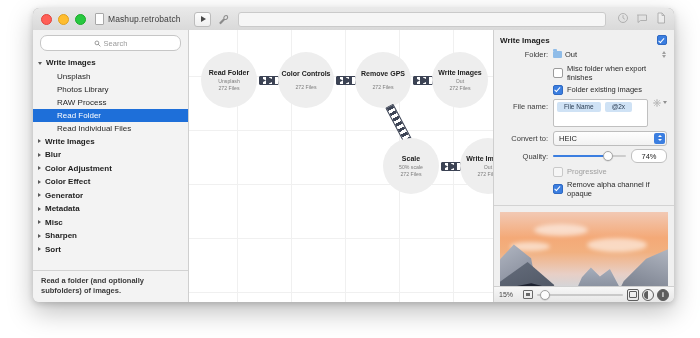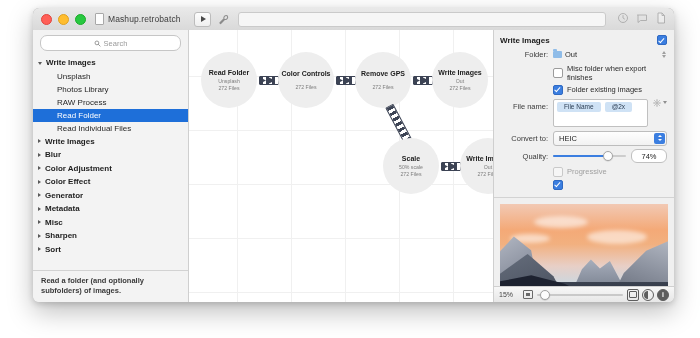--- a/index.html
+++ b/index.html
@@ -466,20 +466,21 @@
             </span>
           </div>
 
           <div class="opt-row">
             <span class="cb dim"></span>
             <span class="opt-txt dim">Progressive</span>
           </div>
 
           <div class="opt-row" style="margin-bottom:1px;">
             <span class="cb on"></span>
+            <span class="opt-txt">Remove alpha channel if opaque</span>
           </div>
         </div>
 
         <div class="preview">
           <div class="photo">
             <div class="sky"></div>
             <div class="cloud" style="left:20%;top:12%;width:54px;height:12px;"></div>
             <div class="cloud" style="left:52%;top:26%;width:60px;height:14px;"></div>
             <div class="cloud" style="left:6%;top:30%;width:40px;height:9px;"></div>
             <div class="mtn mtn-c"></div>

